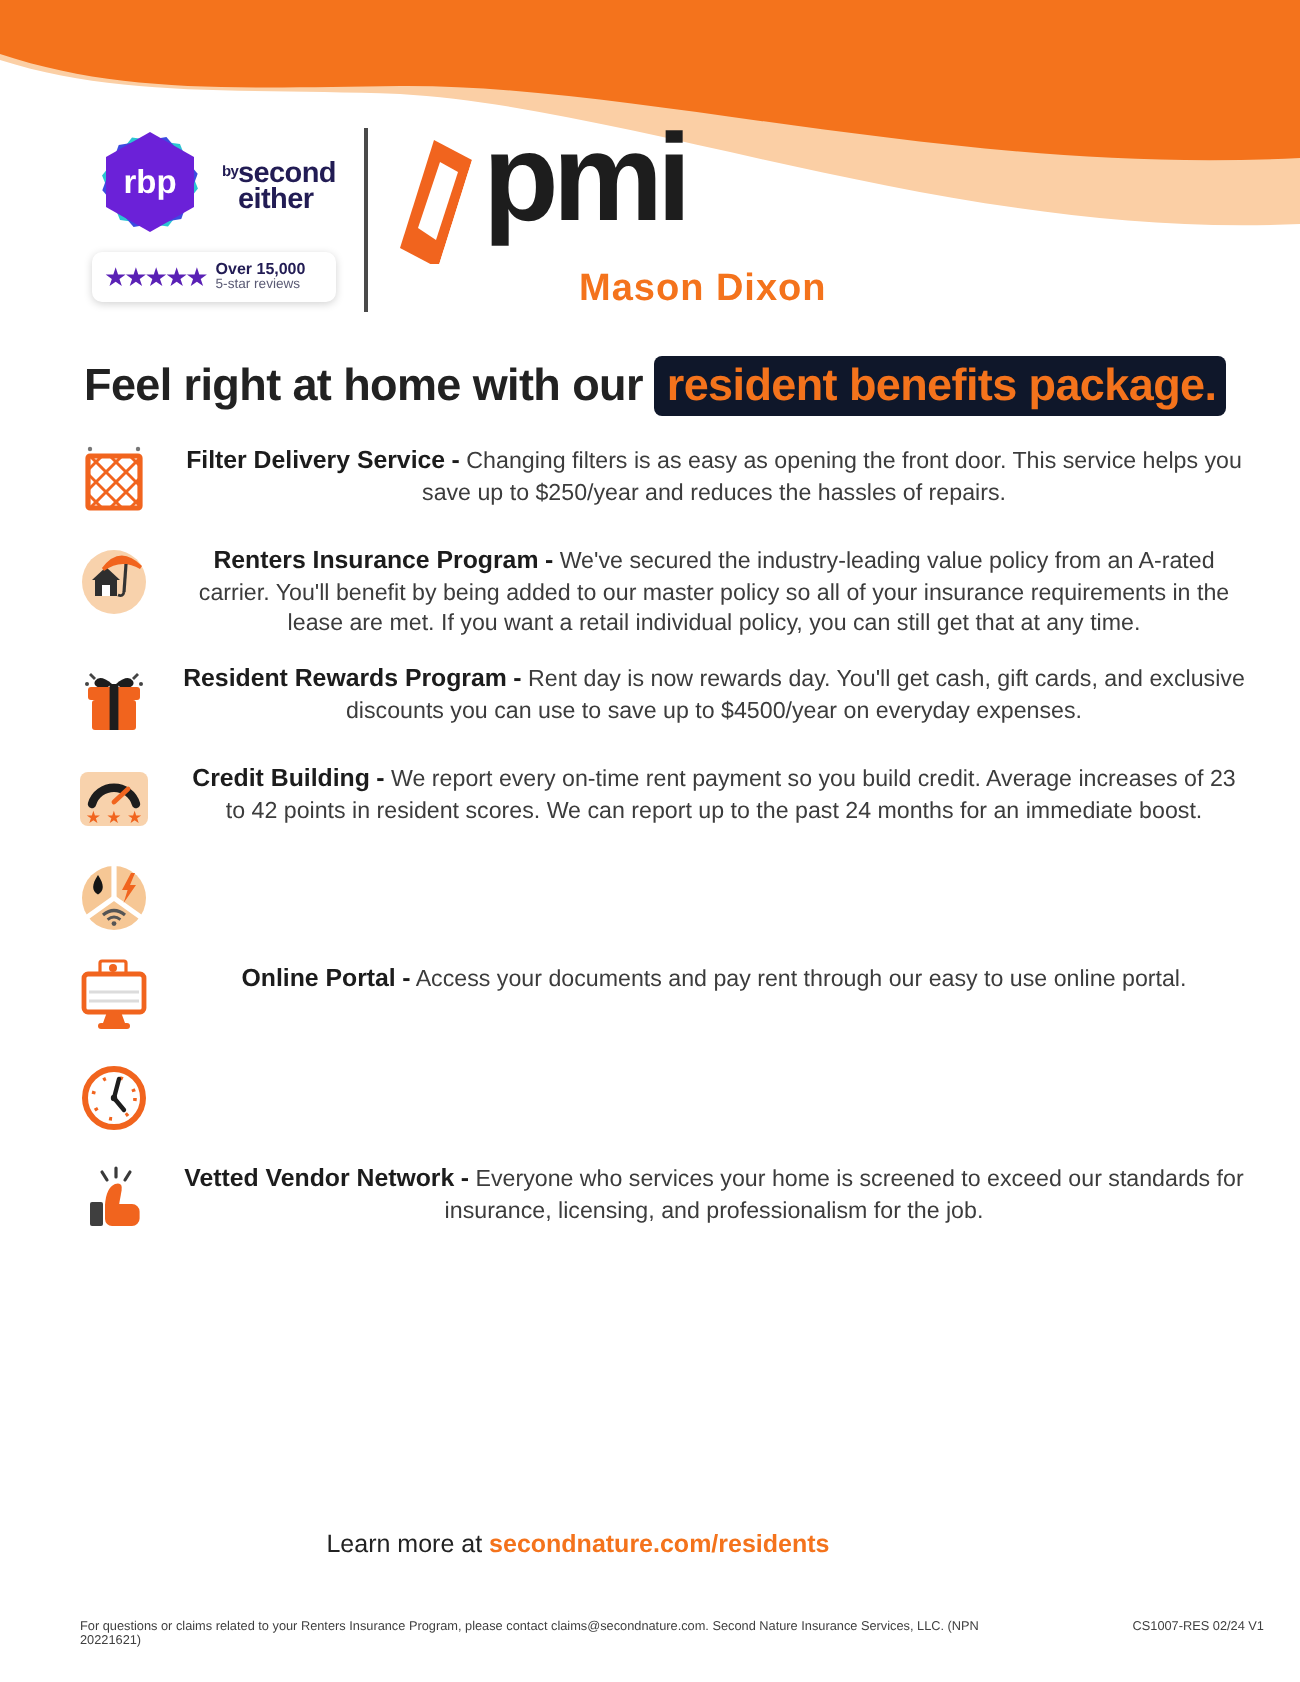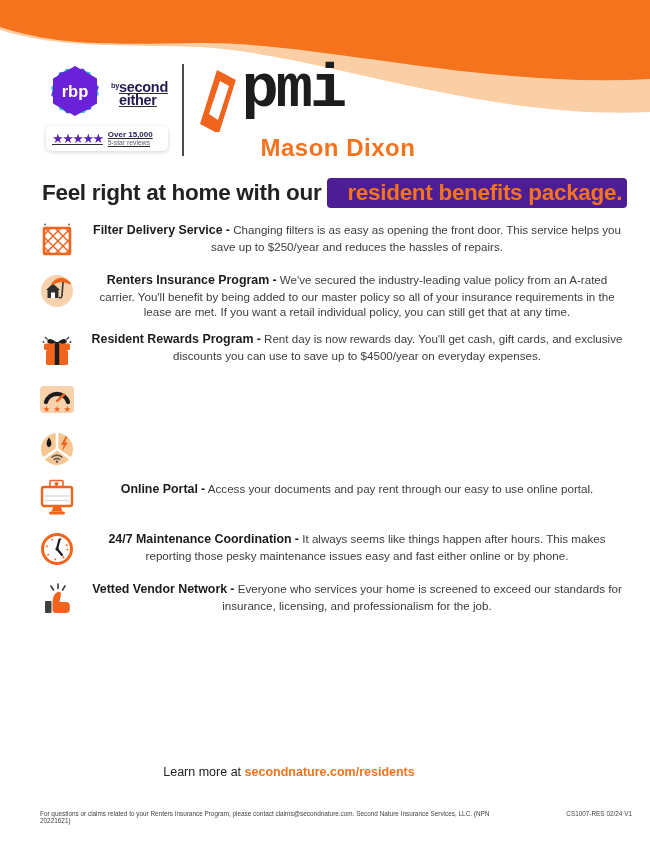--- a/index.html
+++ b/index.html
@@ -5,39 +5,39 @@
   * { box-sizing: border-box; }
   html,body { margin:0; padding:0; }
   body {
     width:650px; height:841px; position:relative; overflow:hidden;
     background:#ffffff; font-family:"Liberation Sans", sans-serif; color:#2b2b2b;
   }
   
   .swoosh { position:absolute; top:0; left:0; width:650px; height:180px; }
   
   .logos { position:absolute; top:62px; left:46px; display:flex; align-items:flex-start; }
-  .rbp-block { width:124px;text-decoration:underline; }
+  .rbp-block { width:124px; }
   .rbp-top { display:flex; align-items:center; }
   .rbp-badge { width:58px; height:58px; flex:0 0 58px; }
   .sn-wordmark { margin-left:15px; line-height:0.92; color:#221c54; font-weight:bold; font-size:14.5px; letter-spacing:-0.3px; position:relative; padding-top:6px;}
   .sn-by { font-size:7.5px; font-weight:bold; position:absolute; top:8px; left:-8px; color:#221c54; }
   .review-pill { margin-top:6px; background:#ffffff; border-radius:5px; box-shadow:0 1px 4px rgba(0,0,0,0.18); padding:4px 6px; display:flex; align-items:center; width:122px; }
   .stars { color:#5a21b5; font-size:13px; letter-spacing:-1.5px; white-space:nowrap; }
   .review-text { margin-left:5px; line-height:1.15; }
   .review-line1 { font-size:8px; font-weight:bold; color:#221c54; display:block; }
   .review-line2 { font-size:6.8px; color:#5a5a74; display:block; }
   .logo-divider { width:1.5px; height:92px; background:#4a4a4a; margin:2px 14px 0 12px; }
   .pmi-block { position:relative; padding-top:4px; }
   .pmi-row { display:flex; align-items:flex-start; }
   .pmi-mark { width:40px; height:64px; margin-top:2px; }
-  .pmi-name { font-size:62px; font-weight:bold; color:#1d1d1d; letter-spacing:-3px; line-height:0.78; margin-left:4px;font-family:Liberation Mono, monospace; }
-  .pmi-sub { color:#f4731c; font-size:24px; font-weight:bold; letter-spacing:0.5px; margin:2px 0 0 63px; }
+  .pmi-name { font-size:62px; font-weight:bold; color:#1d1d1d; letter-spacing:-3px; line-height:0.78; margin-left:4px; }
+  .pmi-sub { color:#f4731c; font-size:19px; font-weight:bold; letter-spacing:0.5px; margin:2px 0 0 92px; }
   
   .headline { position:absolute; top:180px; left:42px; width:590px; font-size:22.5px; font-weight:bold; color:#222222; letter-spacing:-0.3px; margin:0; }
-  .headline .hl { color:#f4731c; background:#4c1d95; padding:2px 5px 3px 20px; border-radius:4px; }
+  .headline .hl { color:#f4731c; background:#0f172a; padding:2px 5px 3px 6px; border-radius:4px; }
   
   .benefits { position:absolute; top:220px; left:36px; width:588px; }
   .item { display:flex; margin-bottom:10px; min-height:40px; }
   .item .icon { flex:0 0 42px; height:40px; display:flex; justify-content:center; align-items:flex-start; }
   .item .txt { margin:2px 0 0 13px; font-size:11.6px; line-height:1.33; color:#3c3c3c; width:532px;text-align:center; }
   .item .t { color:#1c1c1c; font-size:12.4px; }
   
   .learn-more { position:absolute; top:765px; left:0; width:578px; text-align:center; font-size:12.5px; color:#222; margin:0; }
   .learn-more .lnk { color:#f4731c; font-weight:bold; text-decoration:none; }
   .fine-print { position:absolute; top:810px; left:40px; right:18px; display:flex; justify-content:space-between; font-size:6.4px; color:#3f3f3f; }
@@ -164,20 +164,21 @@
 
   <div class="item">
     <span class="icon">
       <svg viewBox="0 0 40 40" width="40" height="40">
         <rect x="3" y="7" width="34" height="27" rx="4" fill="#f8d2ac"></rect>
         <path d="M9,23 A11.5,11.5 0 0 1 31,23" fill="none" stroke="#1d1d1d" stroke-width="4.2" stroke-linecap="round"></path>
         <line x1="20" y1="22" x2="27" y2="15.5" stroke="#f1641e" stroke-width="2.4" stroke-linecap="round"></line>
         <text x="20" y="32.5" text-anchor="middle" font-size="8.5" fill="#f1641e" font-family="DejaVu Sans, sans-serif">★ ★ ★</text>
       </svg>
     </span>
+    <p class="txt"><b class="t">Credit Building</b> <b class="t">-</b> <span>We report every on-time rent payment so you build credit. Average increases of 23 to 42 points in resident scores. We can report up to the past 24 months for an immediate boost.</span></p>
   </div>
 
   <div class="item">
     <span class="icon">
       <svg viewBox="0 0 40 40" width="40" height="40">
         <circle cx="20" cy="20" r="16" fill="#f6c795"></circle>
         <g stroke="#ffffff" stroke-width="2.6">
           <line x1="20" y1="20" x2="20" y2="3"></line>
           <line x1="20" y1="20" x2="6" y2="30"></line>
           <line x1="20" y1="20" x2="34" y2="30"></line>
@@ -210,21 +211,20 @@
   <div class="item">
     <span class="icon">
       <svg viewBox="0 0 40 40" width="40" height="40">
         <circle cx="20" cy="20" r="14.5" fill="#ffffff" stroke="#f1641e" stroke-width="3"></circle>
         <circle cx="20" cy="20" r="10.5" fill="none" stroke="#f1641e" stroke-width="1.8" stroke-dasharray="1.5 7.2"></circle>
         <line x1="20" y1="20" x2="22.5" y2="10.5" stroke="#1d1d1d" stroke-width="2.2" stroke-linecap="round"></line>
         <line x1="20" y1="20" x2="25" y2="26" stroke="#1d1d1d" stroke-width="2.2" stroke-linecap="round"></line>
         <circle cx="20" cy="20" r="1.6" fill="#1d1d1d"></circle>
       </svg>
     </span>
-    <p class="txt"><b class="t">24/7 Maintenance Coordination</b> <b class="t">-</b> <span>It always seems like things happen after hours. This makes reporting those pesky maintenance issues easy and fast either online or by phone.</span></p>
   </div>
 
   <div class="item">
     <span class="icon">
       <svg viewBox="0 0 40 40" width="40" height="40">
         <line x1="14" y1="7" x2="16.5" y2="11" stroke="#3a3a3a" stroke-width="1.6" stroke-linecap="round"></line>
         <line x1="21" y1="5" x2="21" y2="9.5" stroke="#3a3a3a" stroke-width="1.6" stroke-linecap="round"></line>
         <line x1="28" y1="7" x2="25.5" y2="11" stroke="#3a3a3a" stroke-width="1.6" stroke-linecap="round"></line>
         <rect x="8" y="22" width="6.5" height="12" rx="1" fill="#3f3f3f"></rect>
         <path d="M15.5,23.5 q0.5,-8.5 5,-10.5 q4,-1.2 3.3,3.2 l-1.3,7.3 Z" fill="#f1641e"></path>

